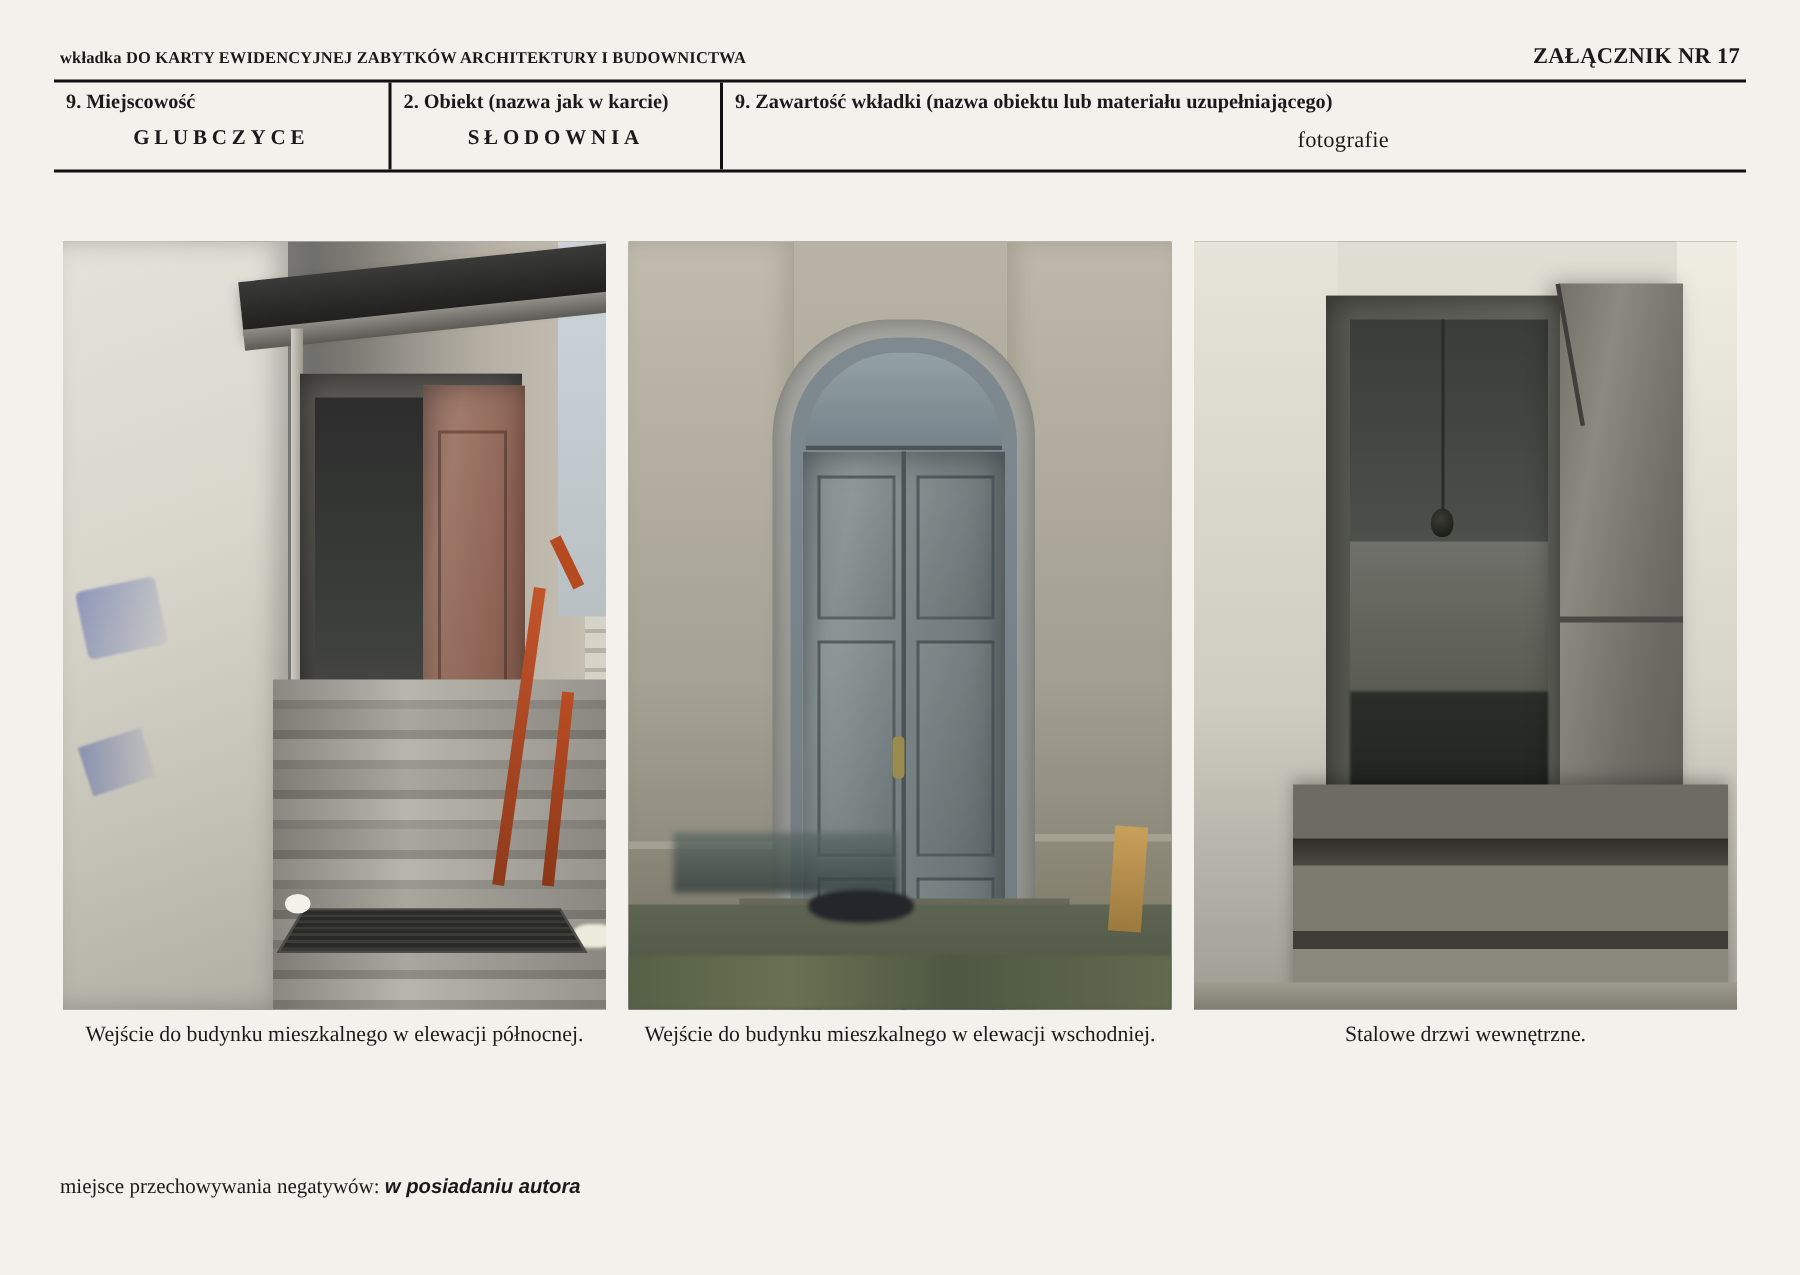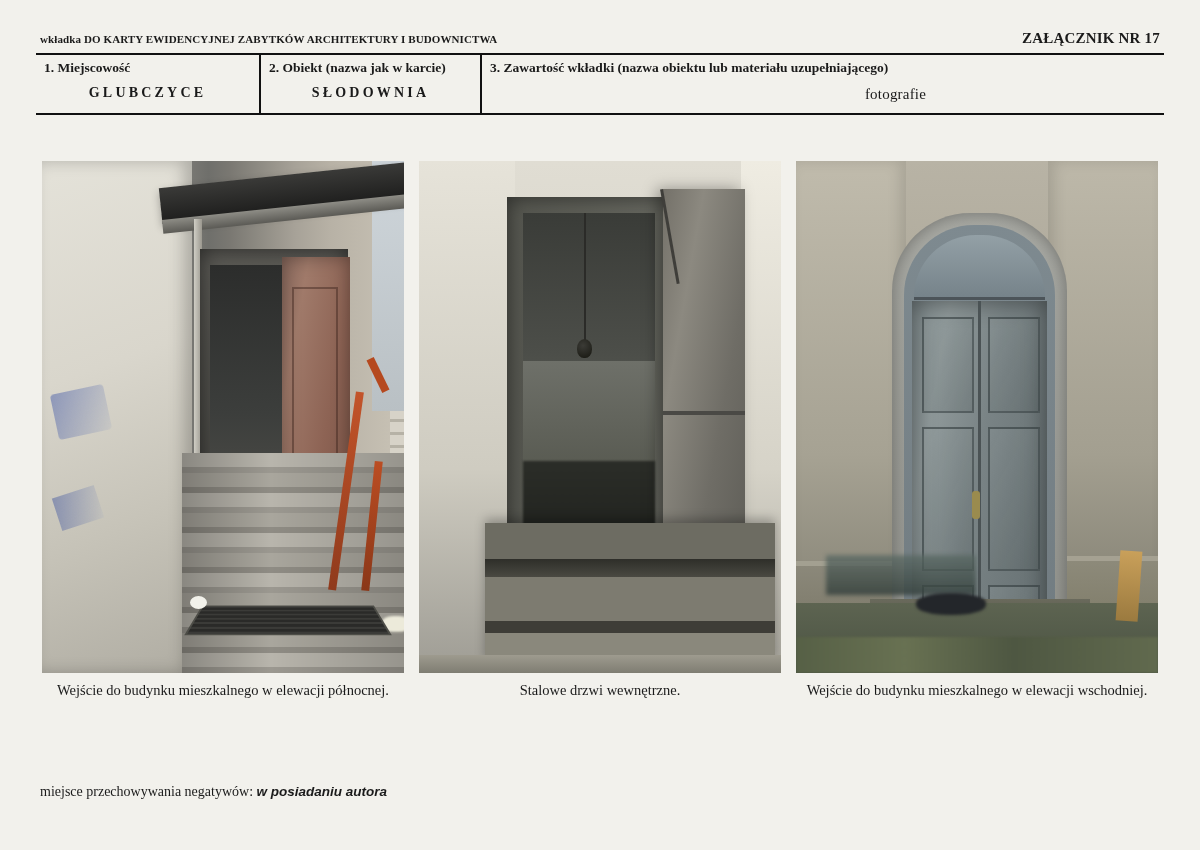--- a/index.html
+++ b/index.html
@@ -419,29 +419,29 @@
     <div class="header-title">
       <span class="lead">wkładka</span>
       <span>DO KARTY EWIDENCYJNEJ ZABYTKÓW ARCHITEKTURY I BUDOWNICTWA</span>
     </div>
     <div class="header-annex">ZAŁĄCZNIK NR 17</div>
   </div>
   <div class="rule-top"></div>
 
   <div class="meta-table">
     <div class="meta-cell c1">
-      <div class="meta-label">1. Miejscowość</div>
+      <div class="meta-label">9. Miejscowość</div>
       <div class="meta-value">GLUBCZYCE</div>
     </div>
     <div class="meta-cell c2">
       <div class="meta-label">2. Obiekt (nazwa jak w karcie)</div>
       <div class="meta-value">SŁODOWNIA</div>
     </div>
     <div class="meta-cell c3">
-      <div class="meta-label">3. Zawartość wkładki (nazwa obiektu lub materiału uzupełniającego)</div>
+      <div class="meta-label">9. Zawartość wkładki (nazwa obiektu lub materiału uzupełniającego)</div>
       <div class="meta-value plain">fotografie</div>
     </div>
   </div>
 
   <div class="photos">
 
     <div class="photo-block">
       <div class="photo-frame">
         <div class="p1-bg"></div>
         <div class="p1-sky"></div>
@@ -458,42 +458,20 @@
         <div class="p1-stairs"></div>
         <div class="p1-steps-shade"></div>
         <div class="p1-rail"></div>
         <div class="p1-rail2"></div>
         <div class="p1-rail3"></div>
         <div class="p1-snow"></div>
         <div class="p1-grate"></div>
         <div class="p1-whitedot"></div>
       </div>
       <div class="caption">Wejście do budynku mieszkalnego w elewacji północnej.</div>
-    </div>
-
-    <div class="photo-block">
-      <div class="photo-frame">
-        <div class="p3-bg"></div>
-        <div class="p3-leftwall"></div>
-        <div class="p3-rightwall"></div>
-        <div class="p3-frame"></div>
-        <div class="p3-room"></div>
-        <div class="p3-room-wall"></div>
-        <div class="p3-darkinner"></div>
-        <div class="p3-bulb-cord"></div>
-        <div class="p3-bulb"></div>
-        <div class="p3-door"></div>
-        <div class="p3-door-x1"></div>
-        <div class="p3-door-x2"></div>
-        <div class="p3-door-band"></div>
-        <div class="p3-steps"></div>
-        <div class="p3-step-dark"></div>
-        <div class="p3-floor"></div>
-      </div>
-      <div class="caption">Stalowe drzwi wewnętrzne.</div>
     </div>
 
     <div class="photo-block">
       <div class="photo-frame">
         <div class="p2-bg"></div>
         <div class="p2-wall-l"></div>
         <div class="p2-wall-r"></div>
         <div class="p2-wall-lowl"></div>
         <div class="p2-wall-low"></div>
         <div class="p2-arch"></div>
@@ -511,20 +489,42 @@
         <div class="p2-step"></div>
         <div class="p2-ground"></div>
         <div class="p2-puddle"></div>
         <div class="p2-darkpatch"></div>
         <div class="p2-moss"></div>
         <div class="p2-plank"></div>
       </div>
       <div class="caption">Wejście do budynku mieszkalnego w elewacji wschodniej.</div>
     </div>
 
+    <div class="photo-block">
+      <div class="photo-frame">
+        <div class="p3-bg"></div>
+        <div class="p3-leftwall"></div>
+        <div class="p3-rightwall"></div>
+        <div class="p3-frame"></div>
+        <div class="p3-room"></div>
+        <div class="p3-room-wall"></div>
+        <div class="p3-darkinner"></div>
+        <div class="p3-bulb-cord"></div>
+        <div class="p3-bulb"></div>
+        <div class="p3-door"></div>
+        <div class="p3-door-x1"></div>
+        <div class="p3-door-x2"></div>
+        <div class="p3-door-band"></div>
+        <div class="p3-steps"></div>
+        <div class="p3-step-dark"></div>
+        <div class="p3-floor"></div>
+      </div>
+      <div class="caption">Stalowe drzwi wewnętrzne.</div>
+    </div>
+
   </div>
 
   <div class="footer">
     <div>
       <span class="lbl">miejsce przechowywania negatywów:</span>
       <span class="val">w posiadaniu autora</span>
     </div>
   </div>
 
 </div>

